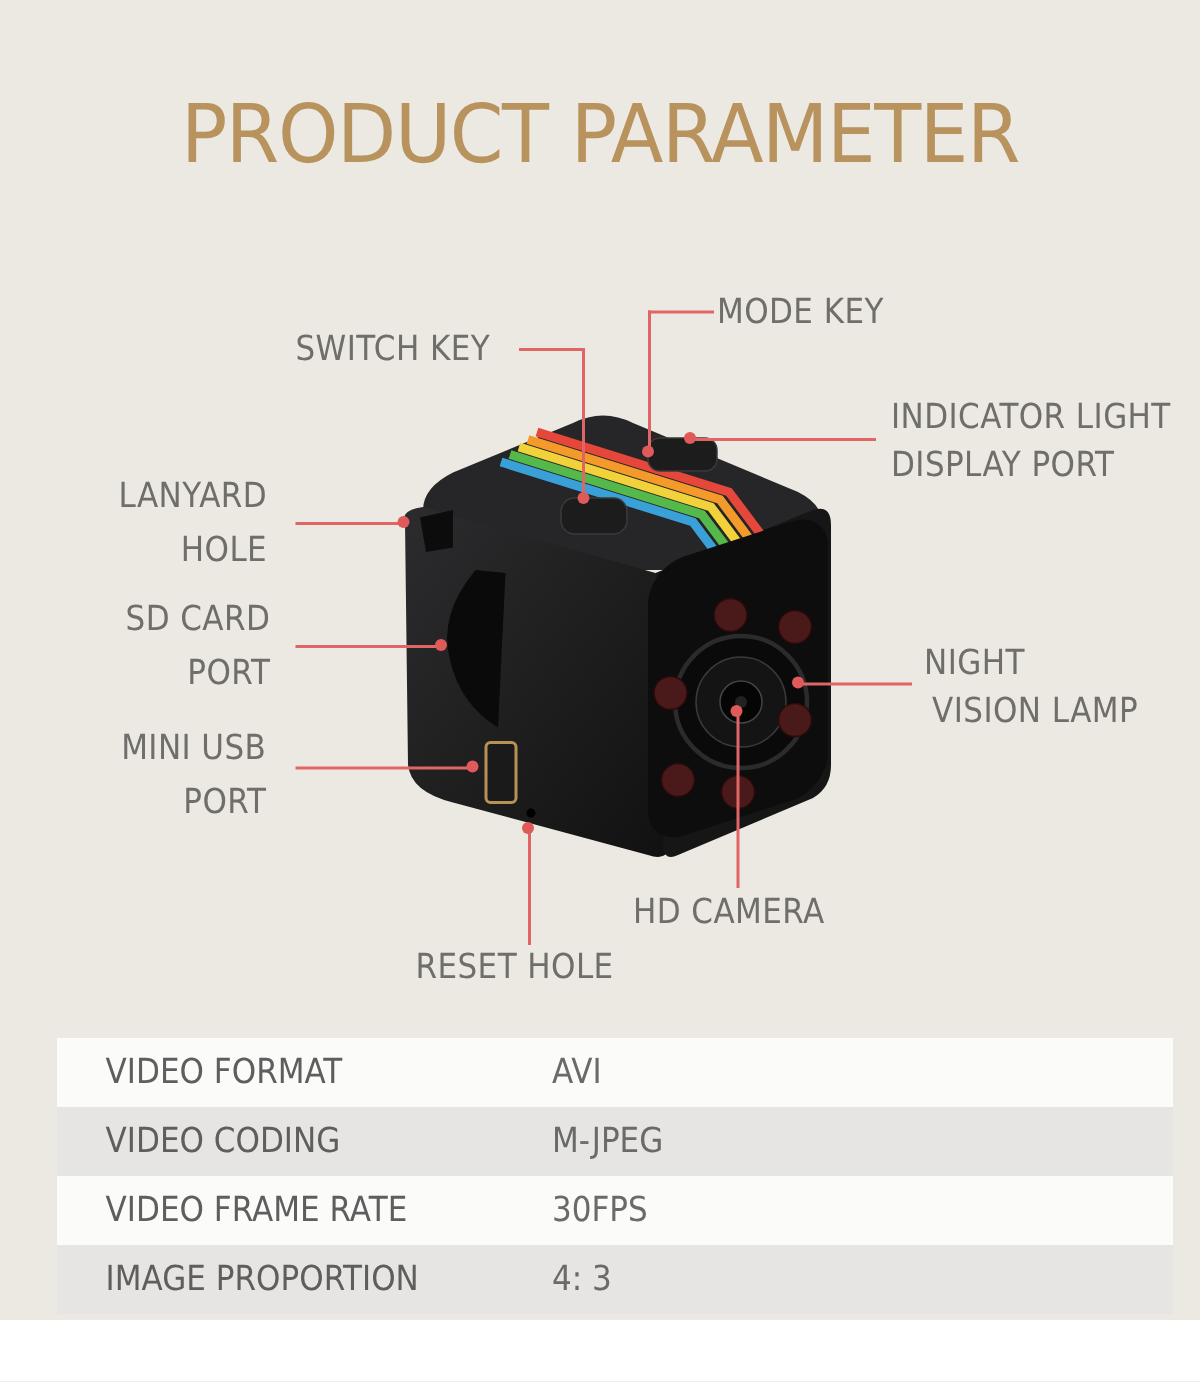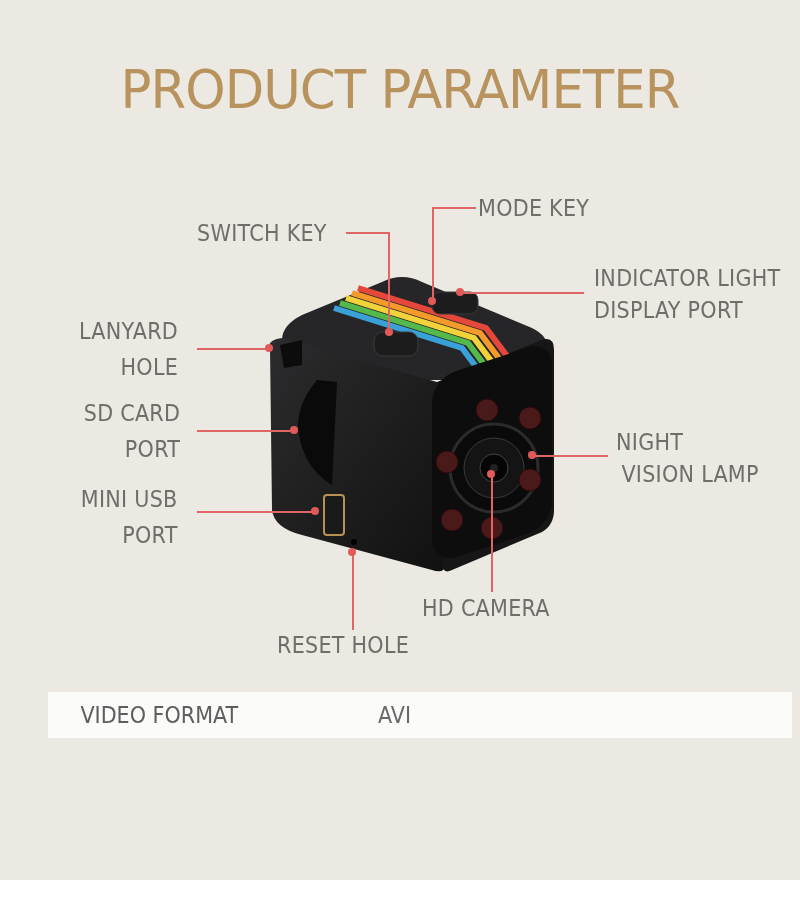--- a/index.html
+++ b/index.html
@@ -3,21 +3,21 @@
 <meta charset="utf-8">
 <style>
   html,body{margin:0;padding:0;}
   body{width:800px;height:921px;background:#ece9e2;position:relative;overflow:hidden;font-family:"DejaVu Sans","Liberation Sans",sans-serif;}
   .title{position:absolute;left:0;top:58px;width:800px;text-align:center;font-size:54px;color:#b8935e;letter-spacing:-1px;font-family:"DejaVu Sans",sans-serif;transform:scaleX(0.95);}
   .lbl{position:absolute;color:#6f6e6b;font-size:23px;line-height:36px;letter-spacing:0.3px;font-family:"DejaVu Sans",sans-serif;transform:scaleX(0.9);transform-origin:left top;white-space:nowrap;}
   .lbl.r{text-align:right;transform-origin:right top;}
   .line{position:absolute;background:#e06666;}
   .dot{position:absolute;width:8px;height:8px;border-radius:50%;background:#e05a5a;}
   .cam{position:absolute;left:262px;top:270px;width:296px;height:310px;}
-  .table{position:absolute;left:48px;top:692px;width:744px;}
+  .table{position:absolute;left:38px;top:692px;width:744px;}
   .row{height:46px;display:flex;align-items:center;font-size:23px;color:#5e5e5e;font-family:"DejaVu Sans",sans-serif;}
   .row:nth-child(odd){background:#fbfbfa;}
   .row:nth-child(even){background:#e6e5e3;}
   .row .k{width:330px;padding-left:36px;box-sizing:border-box;transform:scaleX(0.9);transform-origin:left center;white-space:nowrap;}
   .row .v{color:#6a6a6a;transform:scaleX(0.9);transform-origin:left center;white-space:nowrap;}
   .bottom{position:absolute;left:0;top:880px;width:800px;height:41px;background:#ffffff;z-index:-1;}
 </style>
 </head>
 <body>
 
@@ -124,13 +124,25 @@
   <div style="margin-top:-4px;margin-left:6px">VISION LAMP</div>
 </div>
 <div class="lbl" style="left:422px;top:590px">HD CAMERA</div>
 <div class="lbl" style="left:277px;top:627px">RESET HOLE</div>
 
 <div class="table">
   <div class="row">
     <span class="k">VIDEO FORMAT</span>
     <span class="v">AVI</span>
   </div>
+  <div class="row">
+    <span class="k">VIDEO CODING</span>
+    <span class="v">M-JPEG</span>
+  </div>
+  <div class="row">
+    <span class="k">VIDEO FRAME RATE</span>
+    <span class="v">30FPS</span>
+  </div>
+  <div class="row">
+    <span class="k">IMAGE PROPORTION</span>
+    <span class="v">4: 3</span>
+  </div>
 </div>
 
 </body></html>

